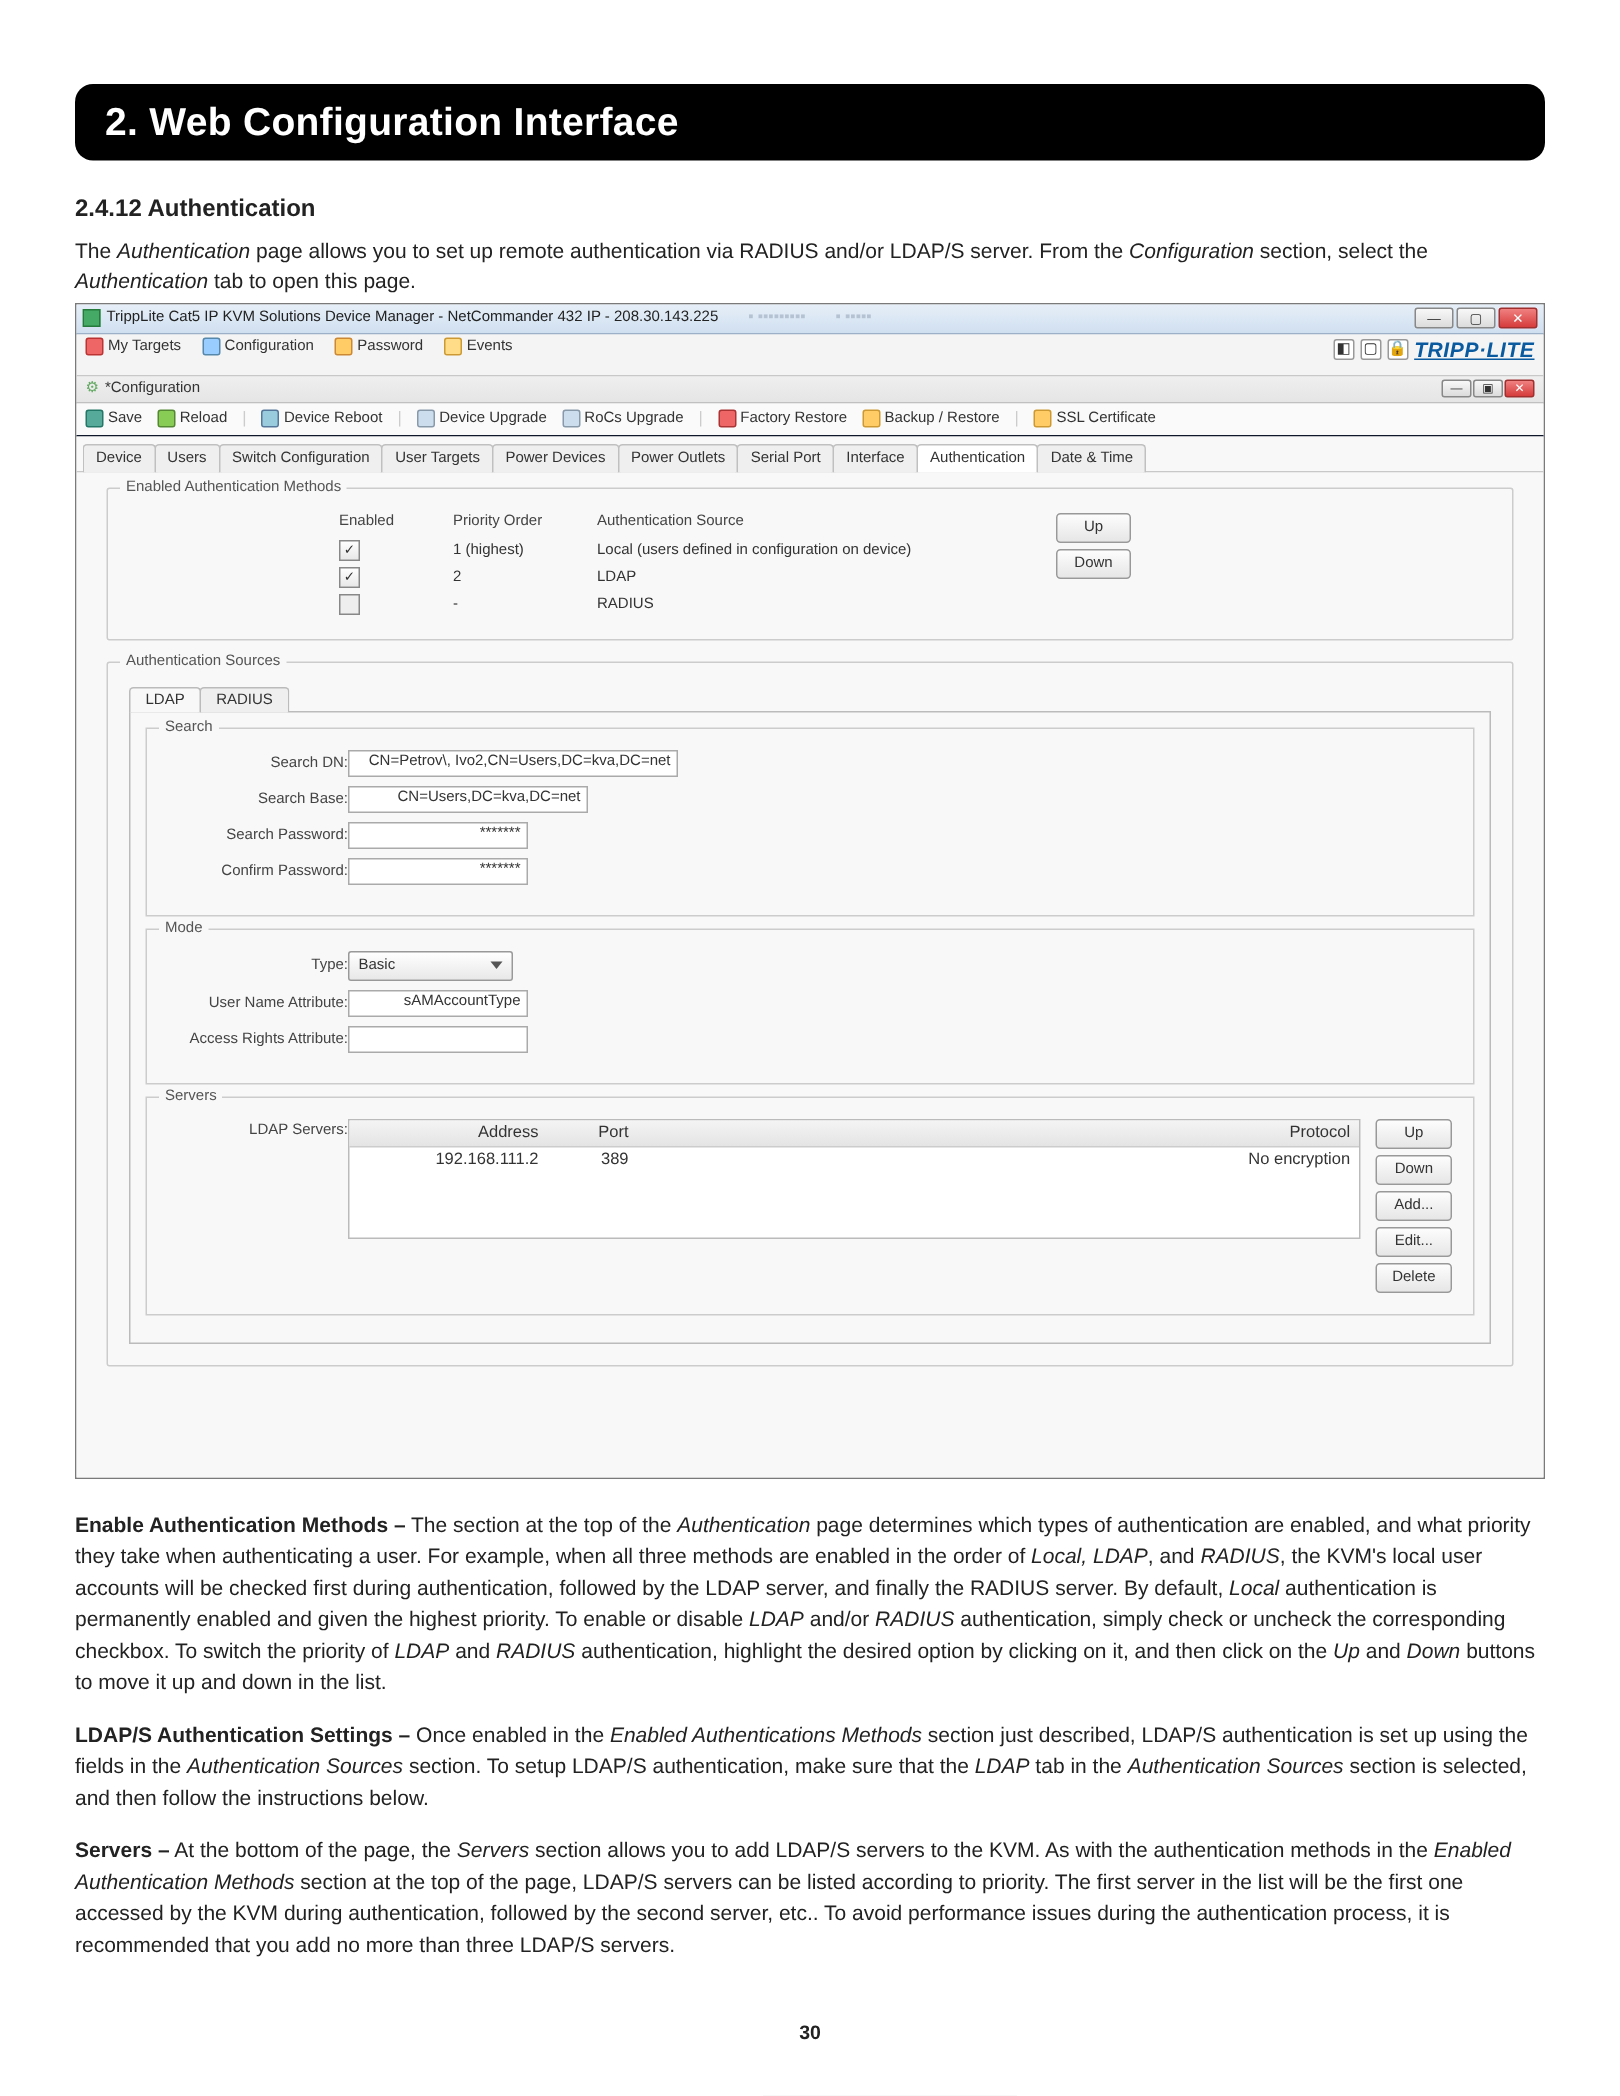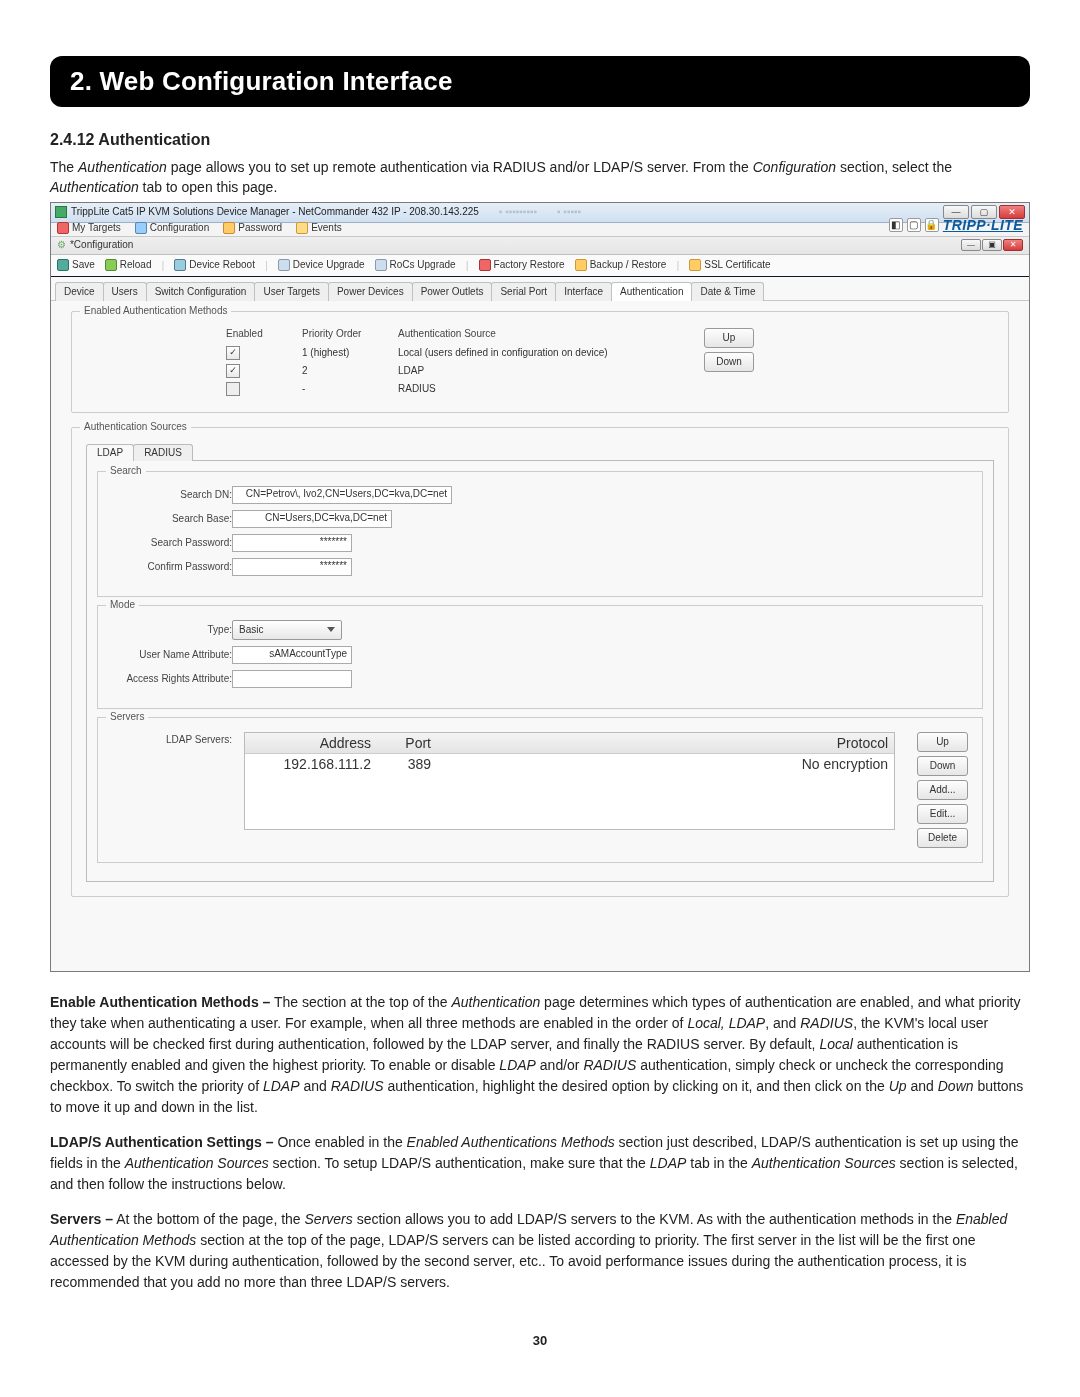--- a/index.html
+++ b/index.html
@@ -65,25 +65,25 @@
   .win-btns { display:flex; gap:2px; }
   .win-btn {
     width: 26px; height:14px;
     background: linear-gradient(#f8f8f8,#dcdcdc);
     border:1px solid #888; border-radius:2px;
     display:flex; align-items:center; justify-content:center;
     font-size:9px;
   }
   .win-btn.close { background:linear-gradient(#f08080,#d63c3c); border-color:#a03030; color:#fff;}
   .toolbar1 {
-    display:flex; align-items:flex-end; justify-content:space-between;
+    display:flex; align-items:flex-start; justify-content:space-between;
     background:#f4f4f4;
     border-bottom:1px solid #c8c8c8;
     padding:2px 6px;
-    height:14px;
+    height:28px;
   }
   .tb-left { display:flex; gap:14px; align-items:center; }
   .tb-item { display:flex; gap:3px; align-items:center; font-size:10px; color:#333; }
   .dot { width:12px; height:12px; border-radius:2px; }
   .tb-right { display:flex; gap:4px; align-items:center; }
   .small-icon { width:14px; height:14px; border:1px solid #999; background:#fff; border-radius:2px; display:flex; align-items:center; justify-content:center; font-size:10px; }
   .brand {
     font-weight:bold; font-style:italic; color:#0a5aa0;
     font-size:14px; text-decoration:underline;
     letter-spacing:.4px;
@@ -183,24 +183,24 @@
   }
   .inp.short { min-width:120px; }
   .sel {
     height:20px; background:linear-gradient(#fff,#e8e8e8);
     border:1px solid #999; border-radius:2px;
     font-size:10px; padding:0 6px;
     display:flex; align-items:center; justify-content:space-between;
     min-width:110px; gap:18px;
   }
   .caret { width:0;height:0;border-left:4px solid transparent;border-right:4px solid transparent;border-top:5px solid #555;}
-  .servers-area { display:flex; gap:12px; align-items:flex-start; }
+  .servers-area { display:flex; gap:0; align-items:flex-start; }
   .servers-list {
     flex:1; border:1px solid #bbb; background:#fff;
-    height:98px; font-size:14px;
+    height:80px; font-size:11px;
   }
   .servers-head, .servers-row { display:flex; padding:2px 6px; }
   .servers-head { background:linear-gradient(#f4f4f4,#e4e4e4); border-bottom:1px solid #ccc; }
   .sv-col1{flex:0 0 120px;} .sv-col2{flex:0 0 60px;} .sv-col3{flex:1;}
   .srv-lbl { width:120px; font-size:10px; color:#444; padding-top:2px;}
   .body-para {
     font-size: 14px;
     line-height: 1.5;
     margin-bottom: 14px;
   }

